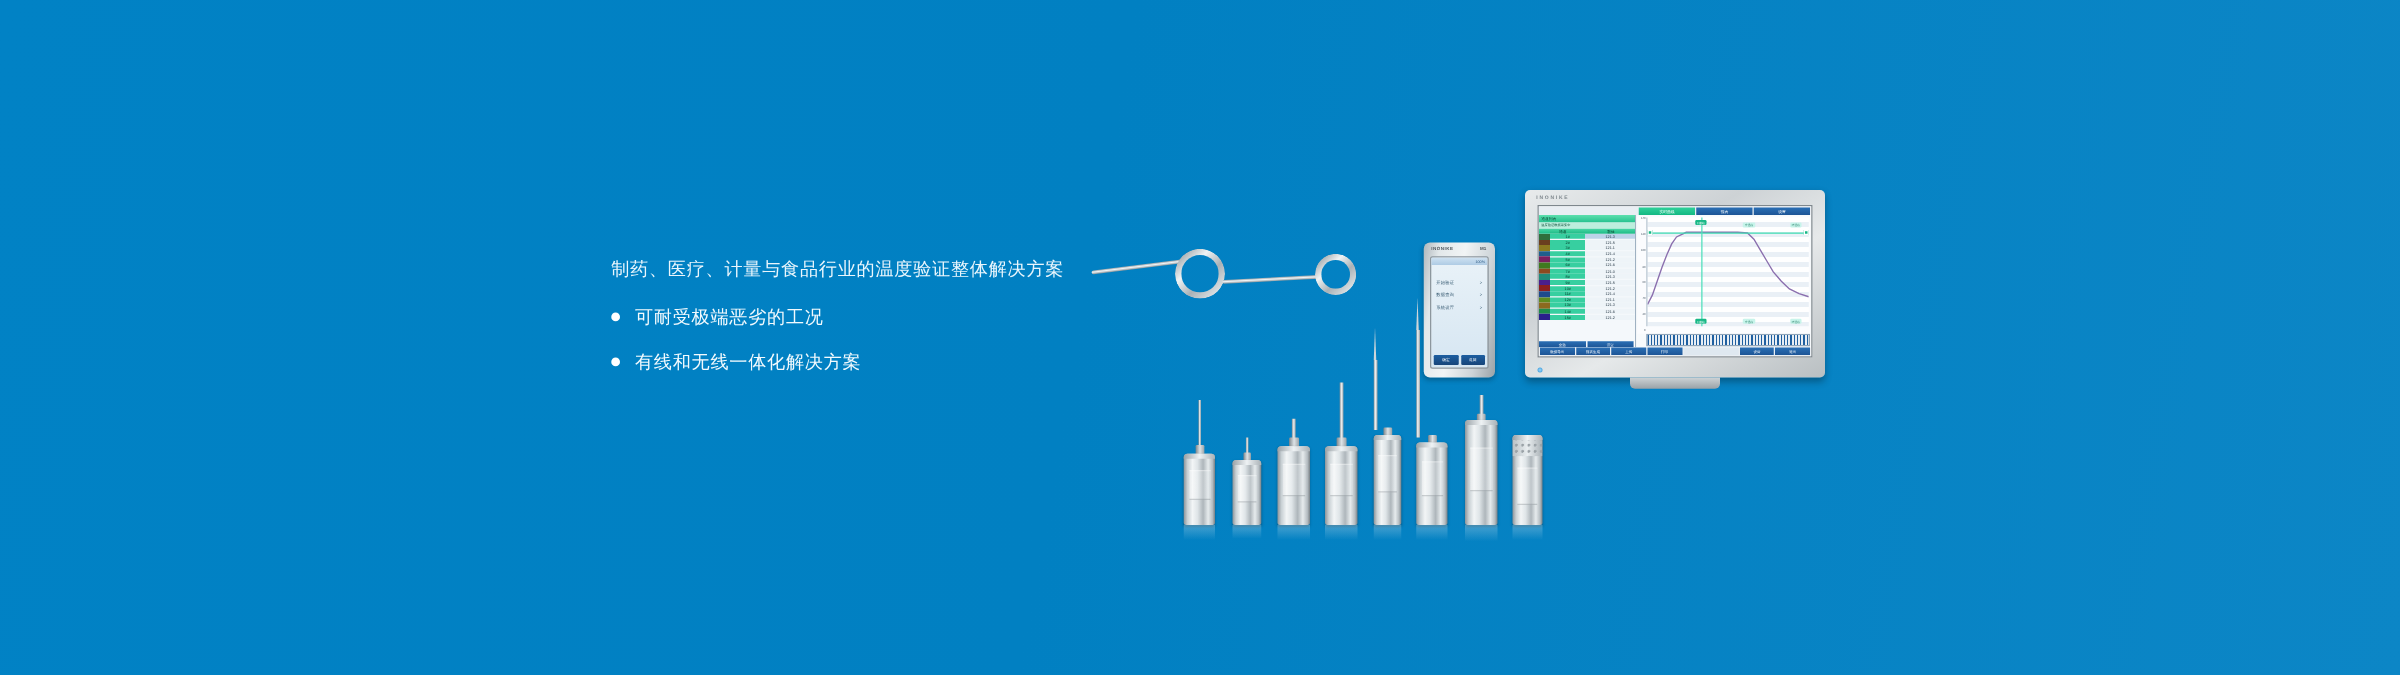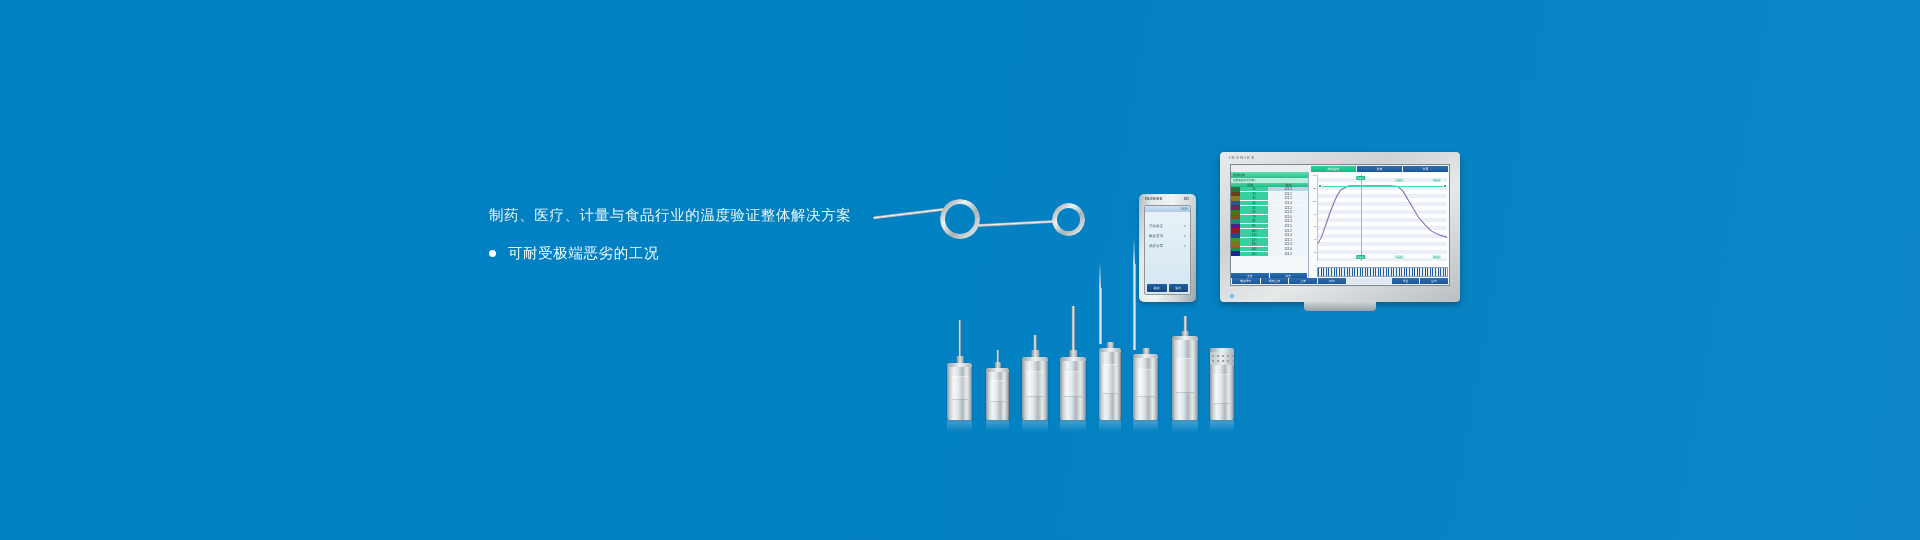--- a/index.html
+++ b/index.html
@@ -268,20 +268,24 @@
 <body>
 
 <div id="banner" style="background-color: rgb(1, 128, 194);">
 
   <div id="text-block">
     <div id="page-subtitle">制药、医疗、计量与食品行业的温度验证整体解决方案</div>
     <ul id="feature-list">
       <li class="feature-item">
         <span class="bullet-dot"></span>
         <span>可耐受极端恶劣的工况</span>
+      </li>
+      <li class="feature-item">
+        <span class="bullet-dot"></span>
+        <span>有线和无线一体化解决方案</span>
       </li>
     </ul>
   </div>
 
   <div id="product-group">
 
     <div class="wire" style="left:-17px; top:92px; width:74px; transform:rotate(-7deg);"></div>
     <div class="coil" style="left:50px; top:79px; width:40px; height:40px;"></div>
     <div class="wire" style="left:88px; top:102px; width:78px; transform:rotate(-3deg);"></div>
     <div class="coil" style="left:162px; top:83px; width:33px; height:33px;"></div>

